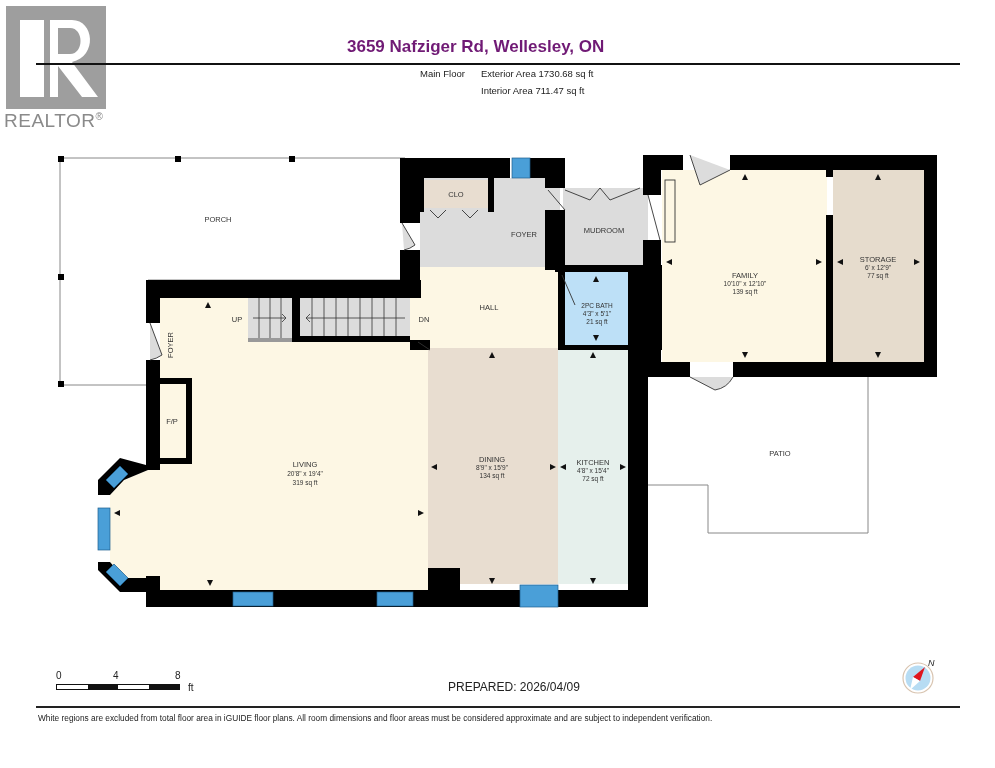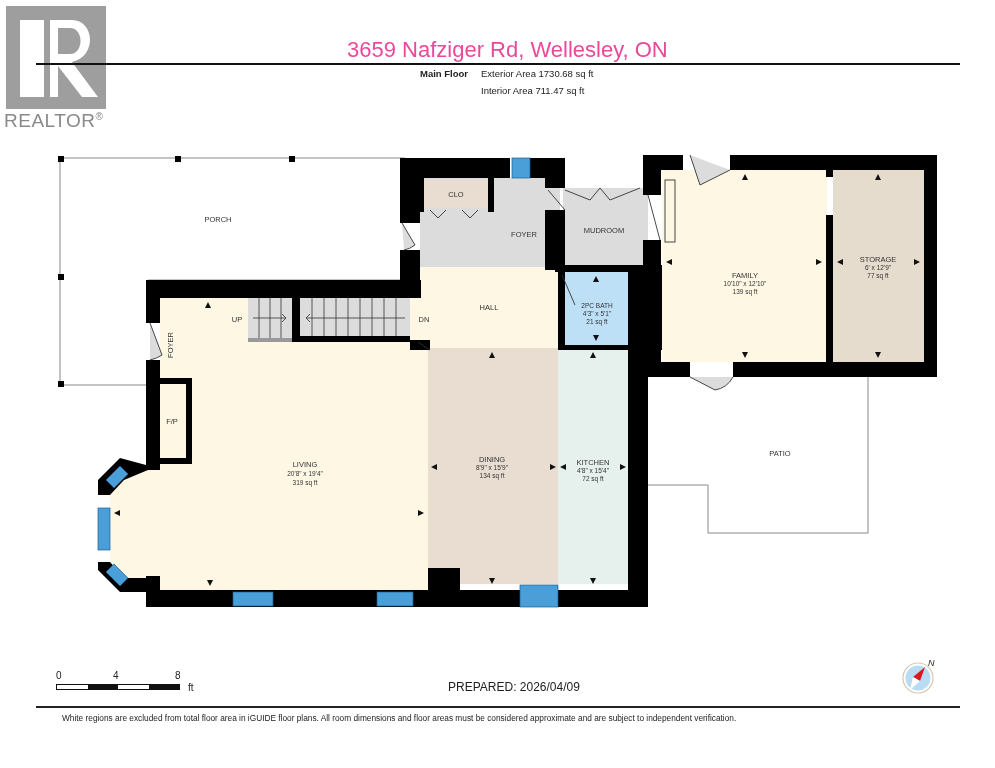--- a/index.html
+++ b/index.html
@@ -1,30 +1,30 @@
 <!DOCTYPE html>
 <html><head>
 <meta charset="utf-8">
 <style>
   html, body { margin:0; padding:0; background:#ffffff; }
   body { width:995px; height:768px; position:relative; overflow:hidden; font-family:"Liberation Sans", sans-serif; color:#222; }
   .logo { position:absolute; left:6px; top:6px; width:100px; height:103px; background:#9e9e9e; }
   .logo-r { position:absolute; left:0; top:0; }
   .realtor-text { position:absolute; left:4px; top:110px; font-size:19px; color:#8a8a8a; letter-spacing:0.5px; font-family:"Liberation Sans", sans-serif; }
-  .title { position:absolute; left:347px; top:37px; font-size:22px; font-weight:normal; color:#ec4899; }
+  .title { position:absolute; left:347px; top:37px; font-size:17px; font-weight:bold; color:#701a75; }
   .title-rule { position:absolute; left:36px; top:63px; width:924px; height:2px; background:#111; }
-  .floor-label { position:absolute; left:420px; top:68px; font-size:9.5px; font-weight:bold; }
+  .floor-label { position:absolute; left:420px; top:68px; font-size:9.5px; font-weight:normal; }
   .area-line { position:absolute; left:481px; font-size:9.5px; color:#222; }
   .plan { position:absolute; left:0; top:0; }
   .room-label { font-family:"Liberation Sans", sans-serif; font-size:7.5px; fill:#333; text-anchor:middle; }
   .room-sub { font-family:"Liberation Sans", sans-serif; font-size:6.5px; fill:#333; text-anchor:middle; }
   .scale { position:absolute; left:56px; top:670px; font-size:10px; }
   .prepared { position:absolute; left:448px; top:680px; font-size:12px; }
   .bottom-rule { position:absolute; left:36px; top:706px; width:924px; height:2px; background:#222; }
-  .disclaimer { position:absolute; left:38px; top:713px; font-size:8.3px; color:#222;margin-left:24px; }
+  .disclaimer { position:absolute; left:38px; top:713px; font-size:8.3px; color:#222; }
   .licensed { position:absolute; left:4px; top:752px; font-size:11.5px; color:#888;margin-top:20px; }
   .compass { position:absolute; left:898px; top:655px; }
 </style>
 </head>
 <body>
 
 <div class="logo">
   <svg class="logo-r" width="100" height="103" viewBox="0 0 100 103">
     <rect x="14" y="14" width="24" height="77" fill="#fff"></rect>
     <path d="M44 14 H66 C88 14 92 50 66 56 L92 91 H76 L52 60 V91 H44 Z" fill="#fff"></path>

